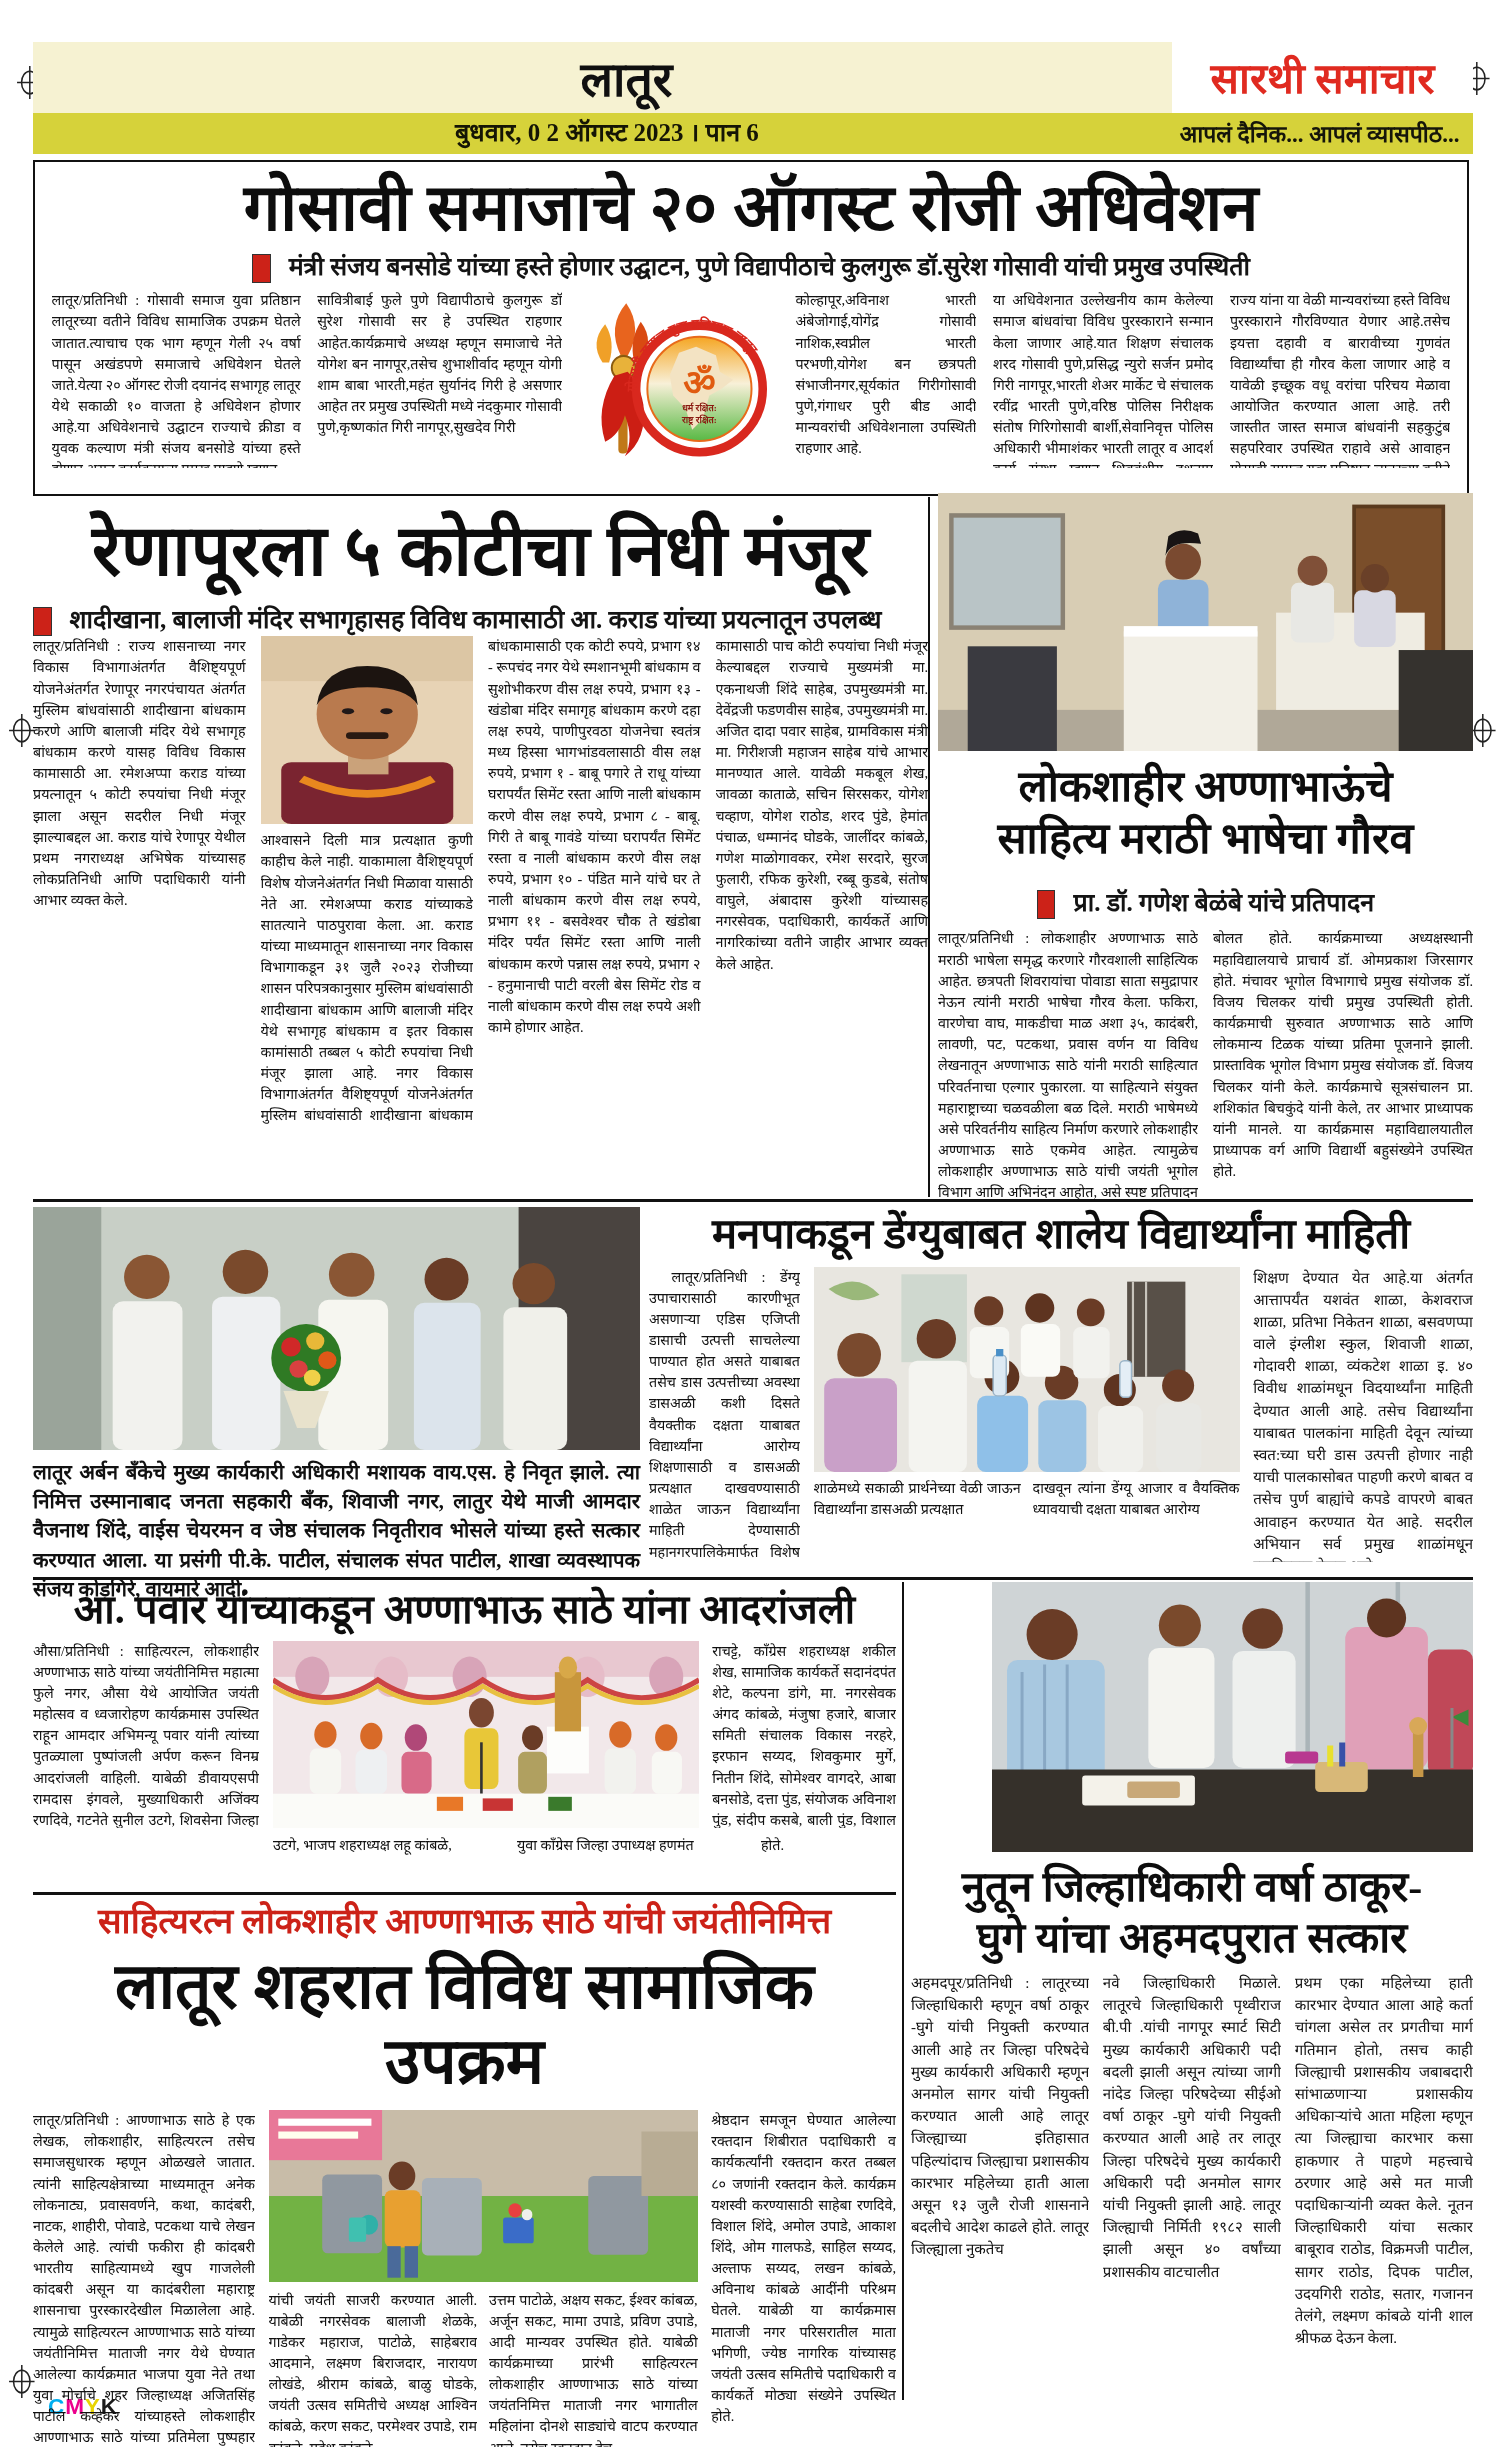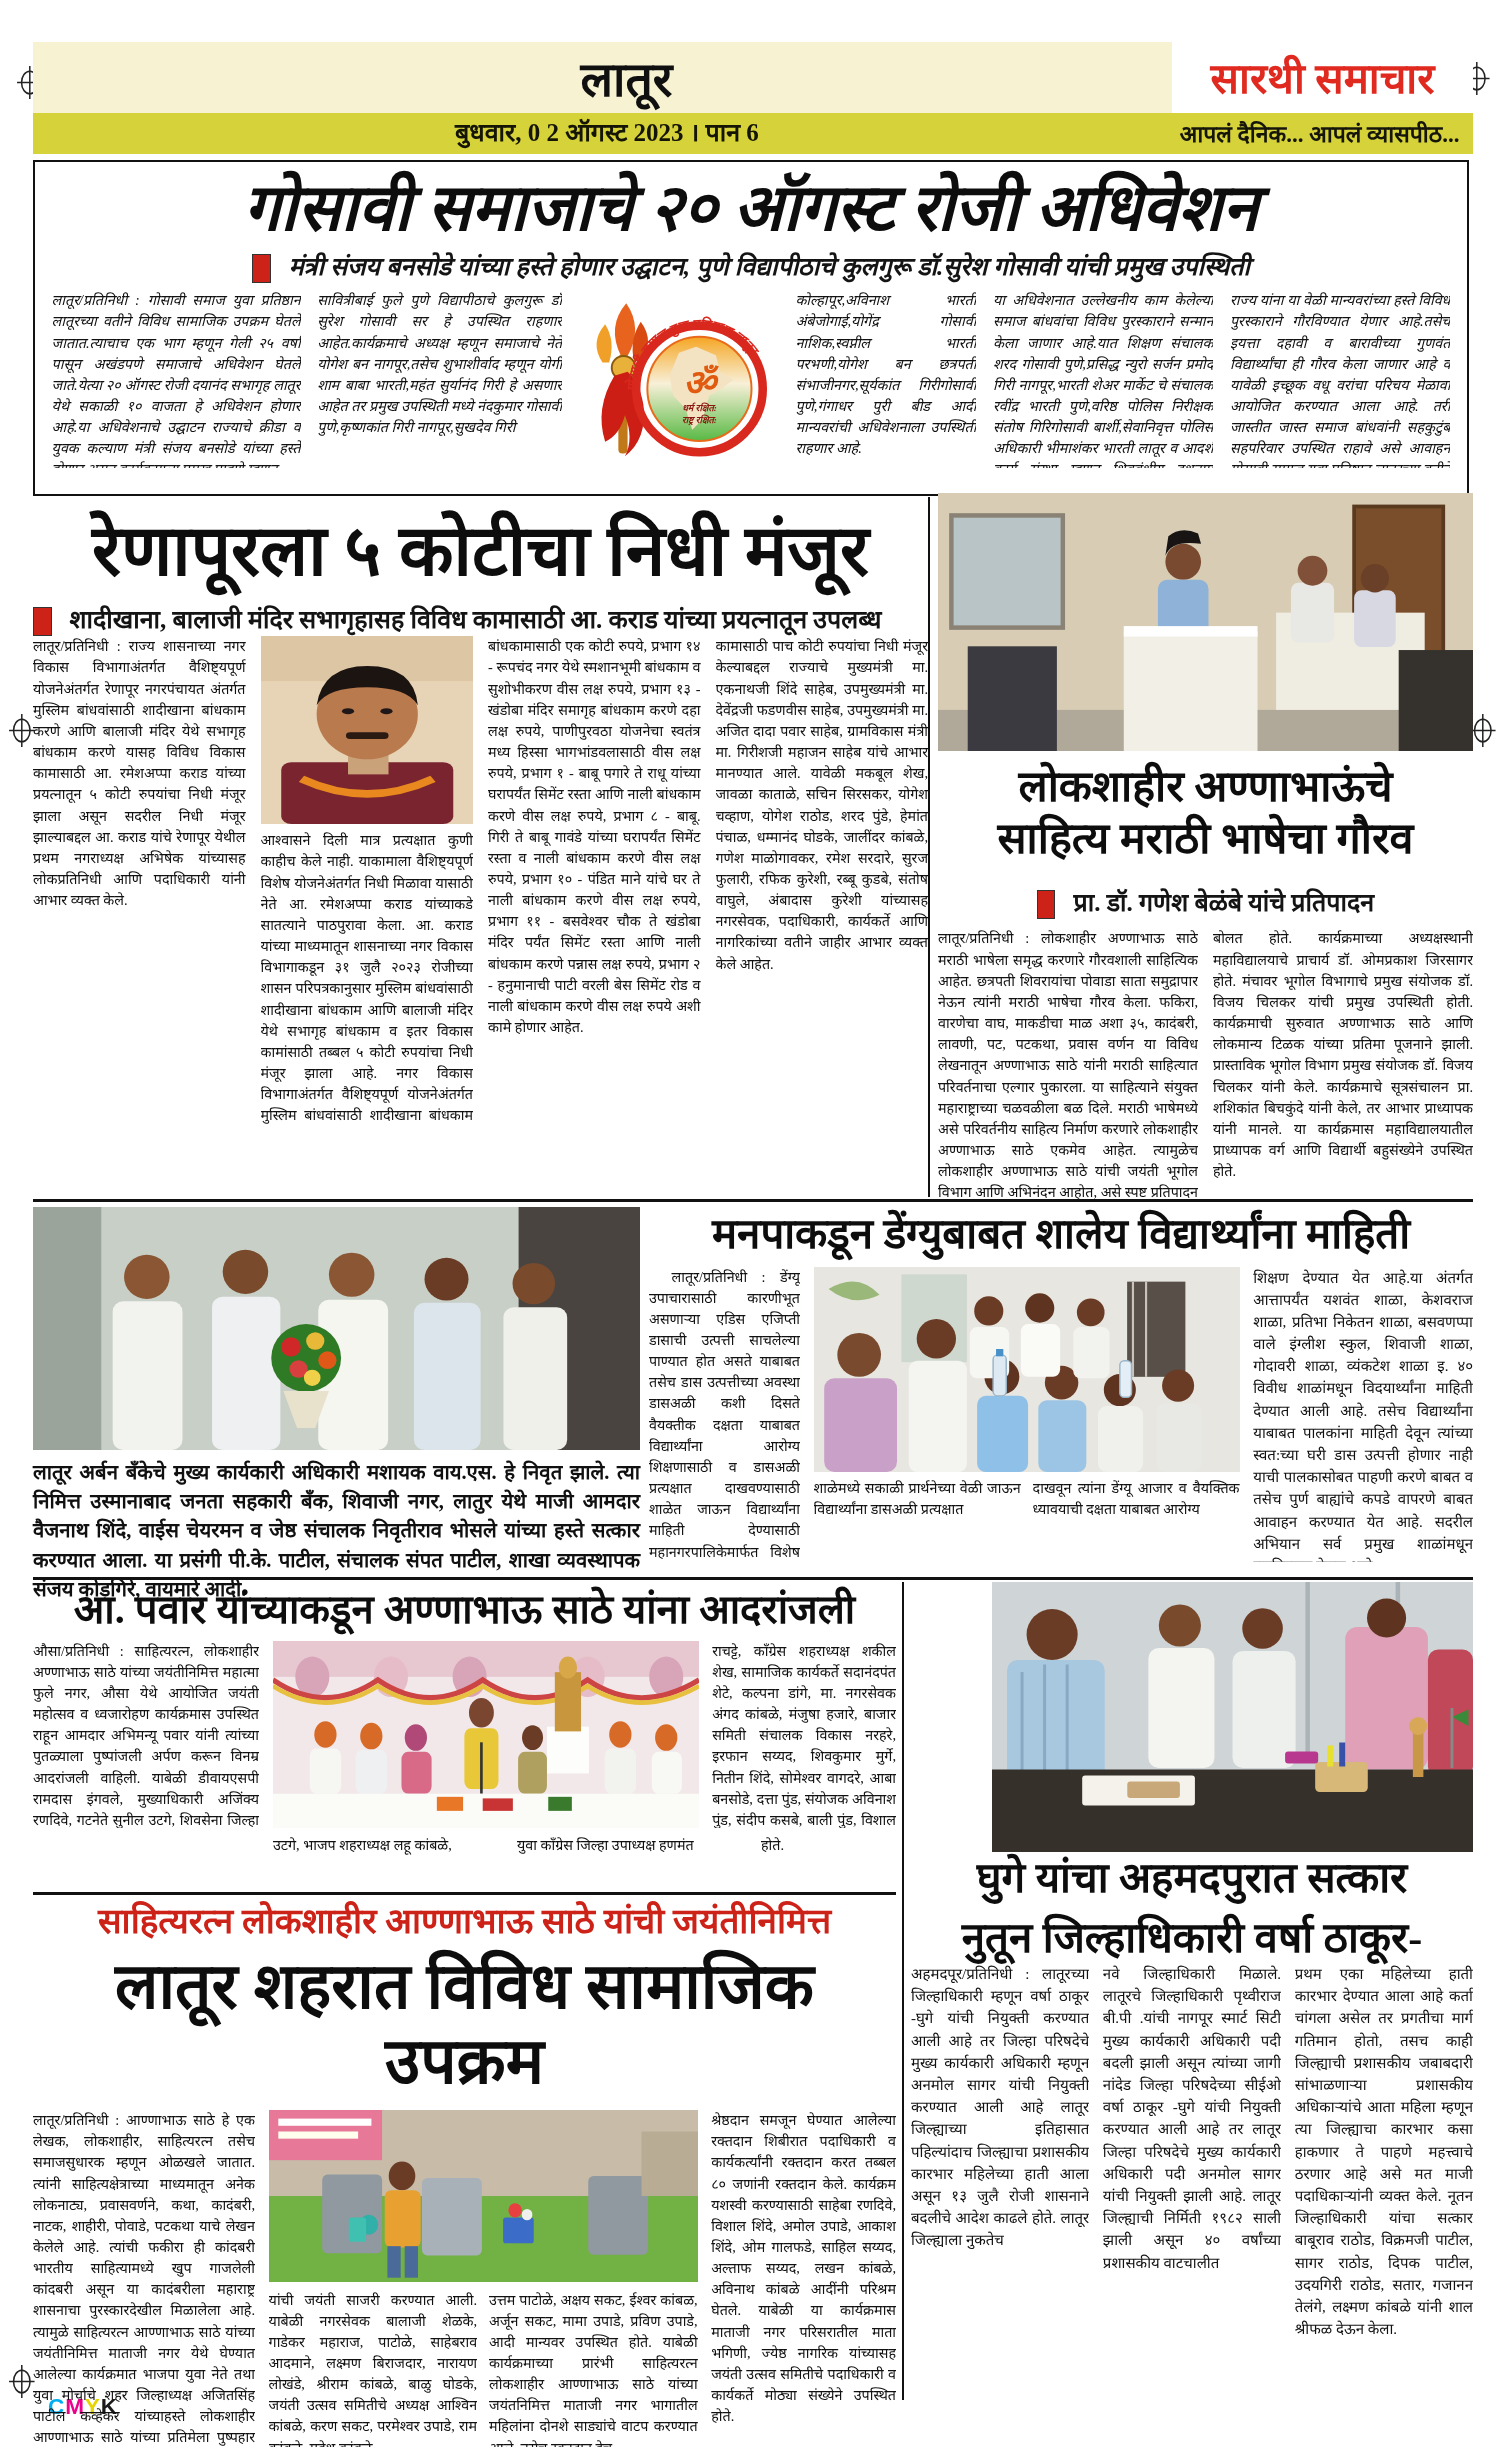--- a/index.html
+++ b/index.html
@@ -20,21 +20,21 @@
   
   .headline{font-weight:bold;color:#0d0d0d;text-align:center;line-height:1.18;}
   .kicker{font-weight:bold;color:#cc2218;text-align:center;line-height:1.1;}
   .subhead{display:flex;align-items:flex-start;justify-content:center;gap:18px;font-weight:bold;font-size:25px;line-height:1.25;color:#141414;}
   .bullet{flex:0 0 auto;width:16.6px;height:27px;background:#cc2218;border:1.5px solid #333;margin-top:3px;}
   .col{flex:1 1 0;text-align:justify;font-size:14.3px;line-height:1.48;overflow:hidden;}
   .col p{margin:0 0 3px 0;text-indent:25.6px;}
   .caption{font-weight:bold;font-size:20.3px;line-height:1.45;text-align:justify;color:#101010;}
   .rule-h{background:#111;}
   .rule-v{background:#111;}
-  .box1{border:2.3px solid #111;font-style:italic;}
+  .box1{border:2.3px solid #111;}
   figure{margin:0;}
   .ph{display:block;width:100%;height:100%;}
   svg text{font-family:"Liberation Serif",serif;}
 </style>
 </head>
 <body>
 
 <div id="page">
 
   <svg class="abs regmark" style="left:16.6px;top:66px;" viewBox="0 0 34 44">
@@ -379,22 +379,22 @@
         <rect x="430" y="240" width="70" height="40" rx="6" fill="#d8b878"></rect>
         <rect x="446" y="218" width="8" height="28" fill="#e8e030"></rect>
           <rect x="462" y="214" width="8" height="32" fill="#3850a8"></rect>
         <rect x="390" y="226" width="44" height="16" rx="4" fill="#b83890"></rect>
         <rect x="560" y="200" width="14" height="60" fill="#c89848"></rect>
           <circle cx="567" cy="192" r="12" fill="#d8a858"></circle>
         <path d="M612,180 l22,-10 l0,22 Z" fill="#3a8a3a"></path>
           <rect x="610" y="168" width="4" height="80" fill="#888"></rect>
       </svg>
     </figure>
+    <h2 class="headline" style="font-size:42px;margin:10.5px 0 0 0;">नुतून जिल्हाधिकारी वर्षा ठाकूर-</h2>
     <h2 class="headline" style="font-size:42px;margin:1.5px 0 9px 0;">घुगे यांचा अहमदपुरात सत्कार</h2>
-    <h2 class="headline" style="font-size:42px;margin:10.5px 0 0 0;">नुतून जिल्हाधिकारी वर्षा ठाकूर-</h2>
     <div style="display:flex;gap:13.6px;height:413px;">
       <div class="col" style="font-size:15px;">अहमदपूर/प्रतिनिधी : लातूरच्या जिल्हाधिकारी म्हणून वर्षा ठाकूर -घुगे यांची नियुक्ती करण्यात आली आहे तर जिल्हा परिषदेचे मुख्य कार्यकारी अधिकारी म्हणून अनमोल सागर यांची नियुक्ती करण्यात आली आहे लातूर जिल्ह्याच्या इतिहासात पहिल्यांदाच जिल्ह्याचा प्रशासकीय कारभार महिलेच्या हाती आला असून १३ जुलै रोजी शासनाने बदलीचे आदेश काढले होते. लातूर जिल्ह्याला नुकतेच</div>
       <div class="col" style="font-size:15px;">नवे जिल्हाधिकारी मिळाले. लातूरचे जिल्हाधिकारी पृथ्वीराज बी.पी .यांची नागपूर स्मार्ट सिटी मुख्य कार्यकारी अधिकारी पदी बदली झाली असून त्यांच्या जागी नांदेड जिल्हा परिषदेच्या सीईओ वर्षा ठाकूर -घुगे यांची नियुक्ती करण्यात आली आहे तर लातूर जिल्हा परिषदेचे मुख्य कार्यकारी अधिकारी पदी अनमोल सागर यांची नियुक्ती झाली आहे. लातूर जिल्ह्याची निर्मिती १९८२ साली झाली असून ४० वर्षांच्या प्रशासकीय वाटचालीत</div>
       <div class="col" style="font-size:15px;">प्रथम एका महिलेच्या हाती कारभार देण्यात आला आहे कर्ता चांगला असेल तर प्रगतीचा मार्ग गतिमान होतो, तसच काही जिल्ह्याची प्रशासकीय जबाबदारी सांभाळणाऱ्या प्रशासकीय अधिकाऱ्यांचे आता महिला म्हणून त्या जिल्ह्याचा कारभार कसा हाकणार ते पाहणे महत्त्वाचे ठरणार आहे असे मत माजी पदाधिकाऱ्यांनी व्यक्त केले. नूतन जिल्हाधिकारी यांचा सत्कार बाबूराव राठोड, विक्रमजी पाटील, सागर राठोड, दिपक पाटील, उदयगिरी राठोड, सतार, गजानन तेलंगे, लक्ष्मण कांबळे यांनी शाल श्रीफळ देऊन केला.</div>
     </div>
   </section>
 
 </div>
 
 

